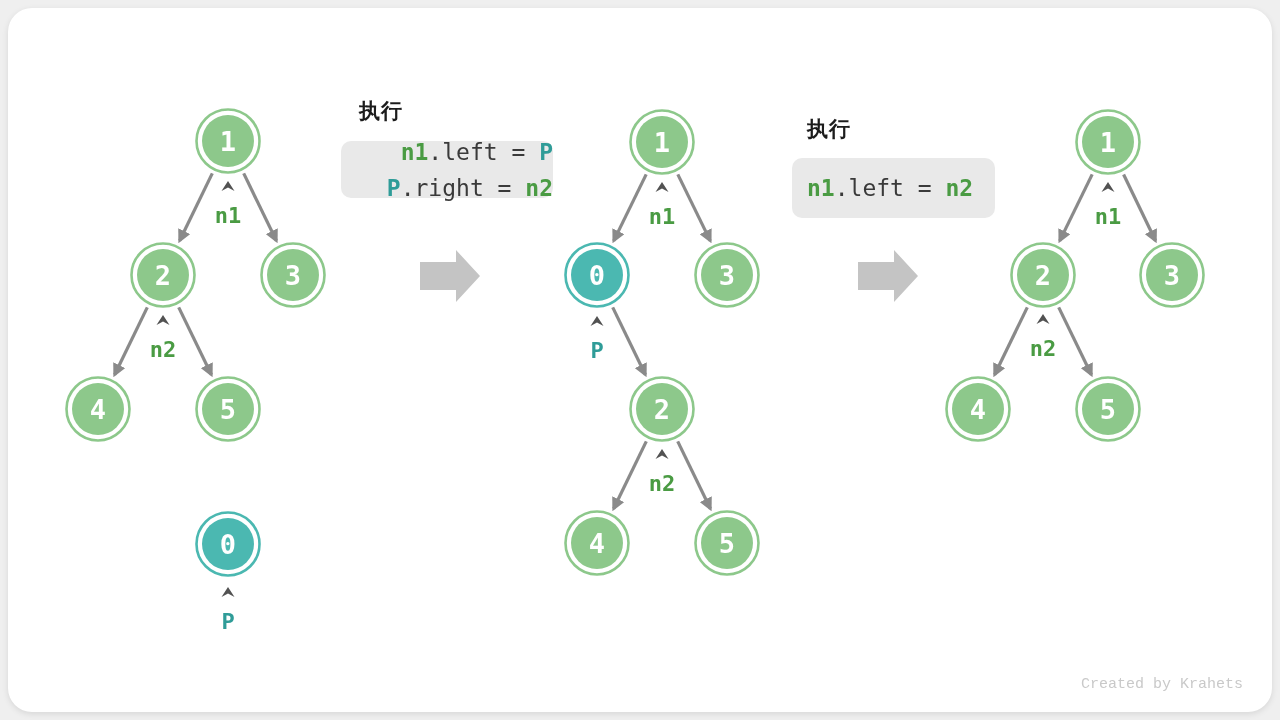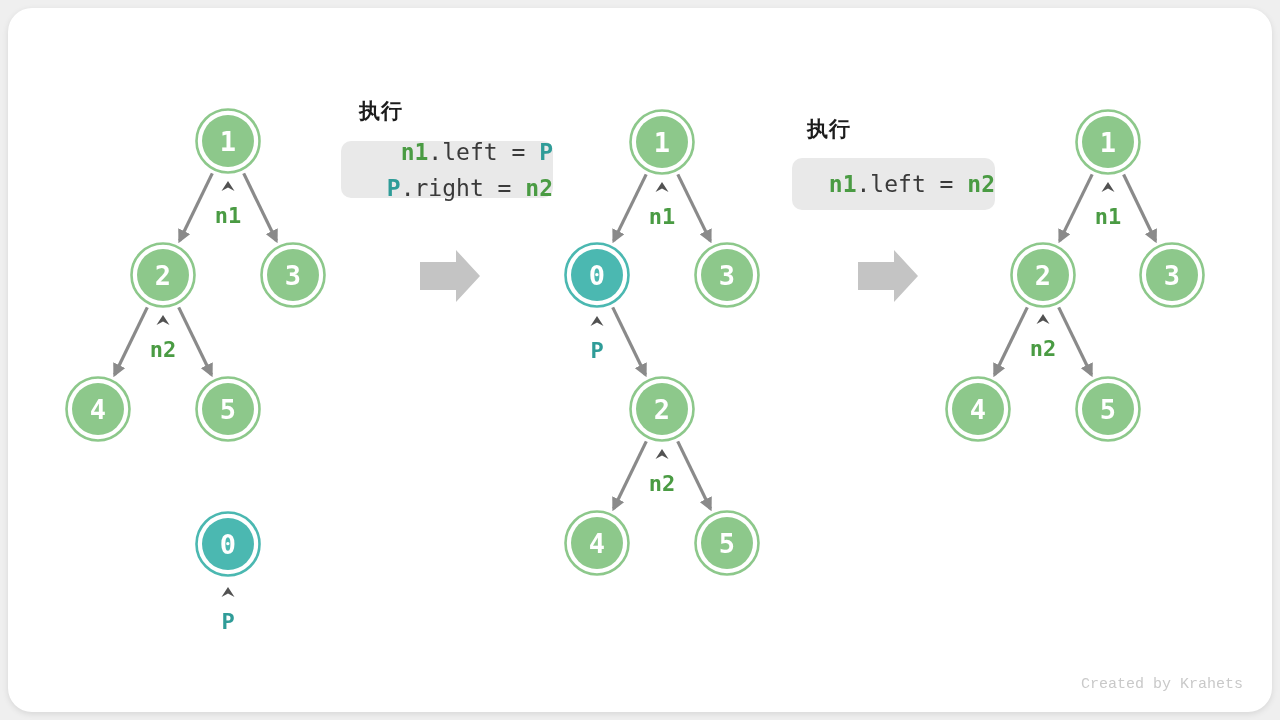--- a/index.html
+++ b/index.html
@@ -9,21 +9,21 @@
   #diagram-svg{position:absolute;left:0;top:0;width:1280px;height:720px;}
   .node-value{font-family:"DejaVu Sans Mono",monospace;font-size:27px;font-weight:700;fill:#ffffff;}
   .pointer-label{font-family:"DejaVu Sans Mono",monospace;font-size:22px;font-weight:700;}
   .exec-label{position:absolute;font-size:21px;font-weight:600;color:#1c1c1c;letter-spacing:1px;}
   .exec-label-1{left:359px;top:97px;}
   .exec-label-2{left:807px;top:115px;}
   .code-box{position:absolute;background:#e9e9e9;border-radius:10px;
     display:flex;flex-direction:column;justify-content:center;
     font-family:"DejaVu Sans Mono",monospace;font-size:23px;padding-left:15px;box-sizing:border-box;}
   .code-box-1{left:341px;top:141px;width:212px;height:57px;align-items:flex-end;}
-  .code-box-2{left:792px;top:158px;width:203px;height:52px;align-items:flex-end;}
+  .code-box-2{left:792px;top:158px;width:203px;height:60px;}
   .code-line{white-space:pre;line-height:36px;}
   .tok-green{color:#4a9b43;font-weight:700;}
   .tok-teal{color:#2f9c98;font-weight:700;}
   .tok-plain{color:#3a3a3a;}
   .credit{position:absolute;top:676px;right:37px;
     font-family:Liberation Mono, monospace;font-size:15px;color:#c9c9c9;}
 </style>
 </head>
 <body>
 

